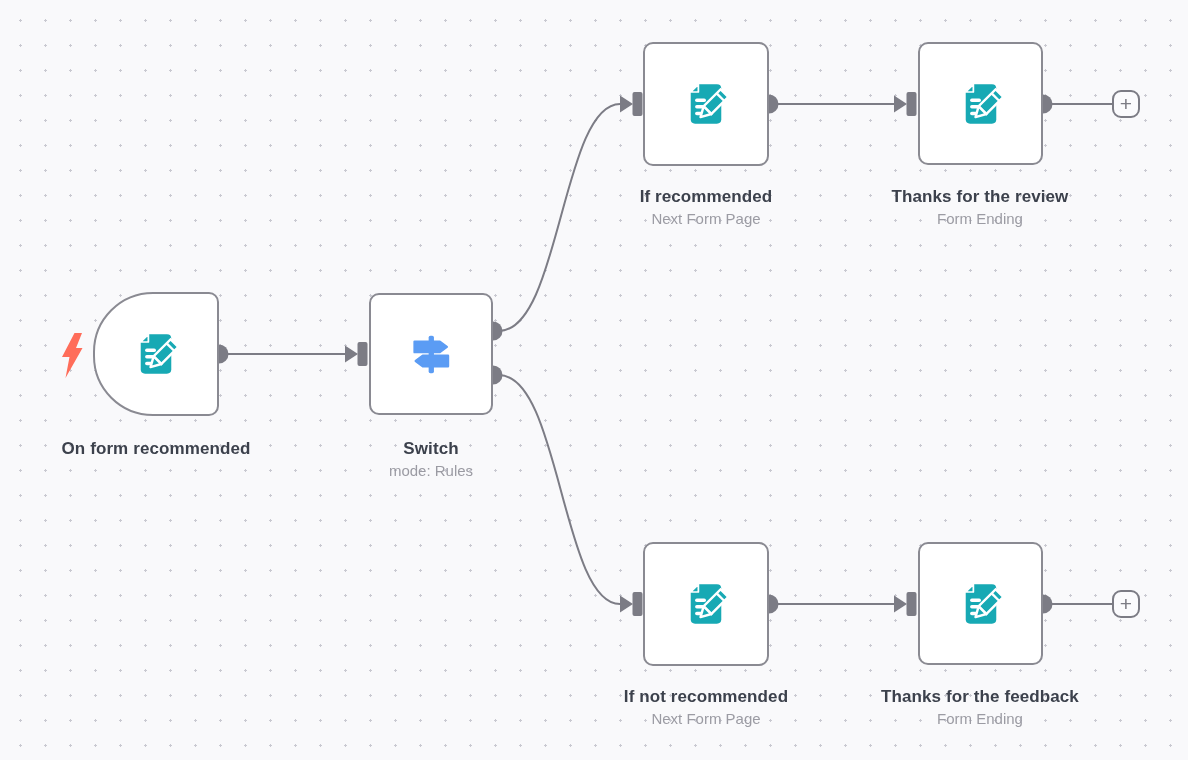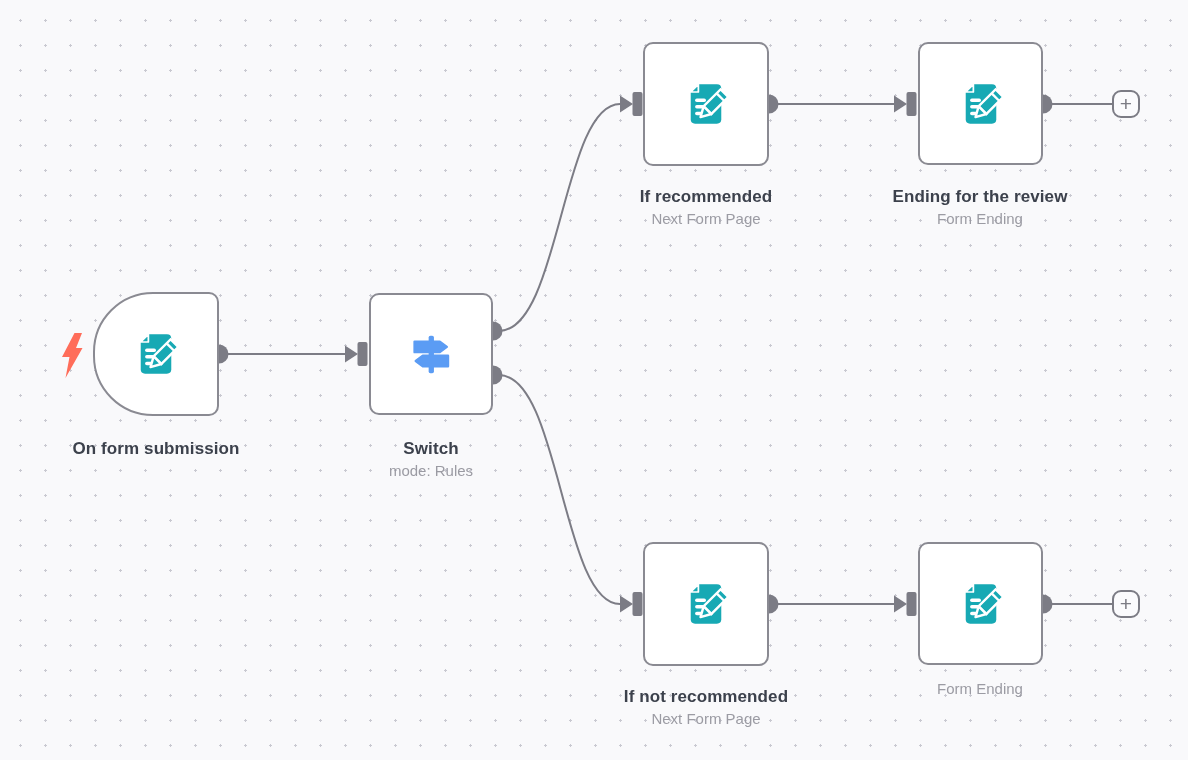--- a/index.html
+++ b/index.html
@@ -116,21 +116,21 @@
   </svg>
 
   <div class="node" style="left:93px;top:292px;width:126px;height:124px;">
     <div class="node-box trigger">
       <svg class="node-icon" viewBox="0 0 44 44" width="48" height="48">
           <use href="#sym-form-icon"></use>
         </svg>
     </div>
   </div>
   <div class="node-label" style="left:6px;top:430px;width:300px;">
-    <div class="node-title">On form submission</div>
+    <div class="node-title">On form recommended</div>
   </div>
 
   <div class="node" style="left:369px;top:293px;width:124px;height:122px;">
     <div class="node-box">
       <svg class="node-icon" viewBox="0 0 44 40" width="52" height="47">
           <use href="#sym-signpost-icon"></use>
         </svg>
     </div>
   </div>
   <div class="node-label" style="left:281px;top:430px;width:300px;">
@@ -151,21 +151,21 @@
   </div>
 
   <div class="node" style="left:918px;top:42px;width:125px;height:123px;">
     <div class="node-box">
       <svg class="node-icon" viewBox="0 0 44 44" width="48" height="48">
           <use href="#sym-form-icon"></use>
         </svg>
     </div>
   </div>
   <div class="node-label" style="left:830px;top:178px;width:300px;">
-    <div class="node-title">Ending for the review</div>
+    <div class="node-title">Thanks for the review</div>
     <div class="node-subtitle">Form Ending</div>
   </div>
 
   <div class="node" style="left:643px;top:542px;width:126px;height:124px;">
     <div class="node-box">
       <svg class="node-icon" viewBox="0 0 44 44" width="48" height="48">
           <use href="#sym-form-icon"></use>
         </svg>
     </div>
   </div>
@@ -175,20 +175,21 @@
   </div>
 
   <div class="node" style="left:918px;top:542px;width:125px;height:123px;">
     <div class="node-box">
       <svg class="node-icon" viewBox="0 0 44 44" width="48" height="48">
           <use href="#sym-form-icon"></use>
         </svg>
     </div>
   </div>
   <div class="node-label" style="left:830px;top:678px;width:300px;">
+    <div class="node-title">Thanks for the feedback</div>
     <div class="node-subtitle">Form Ending</div>
   </div>
 
   <div class="plus-btn" style="left:1112px;top:90px;">
     <span>+</span>
   </div>
   <div class="plus-btn" style="left:1112px;top:590px;">
     <span>+</span>
   </div>
 

